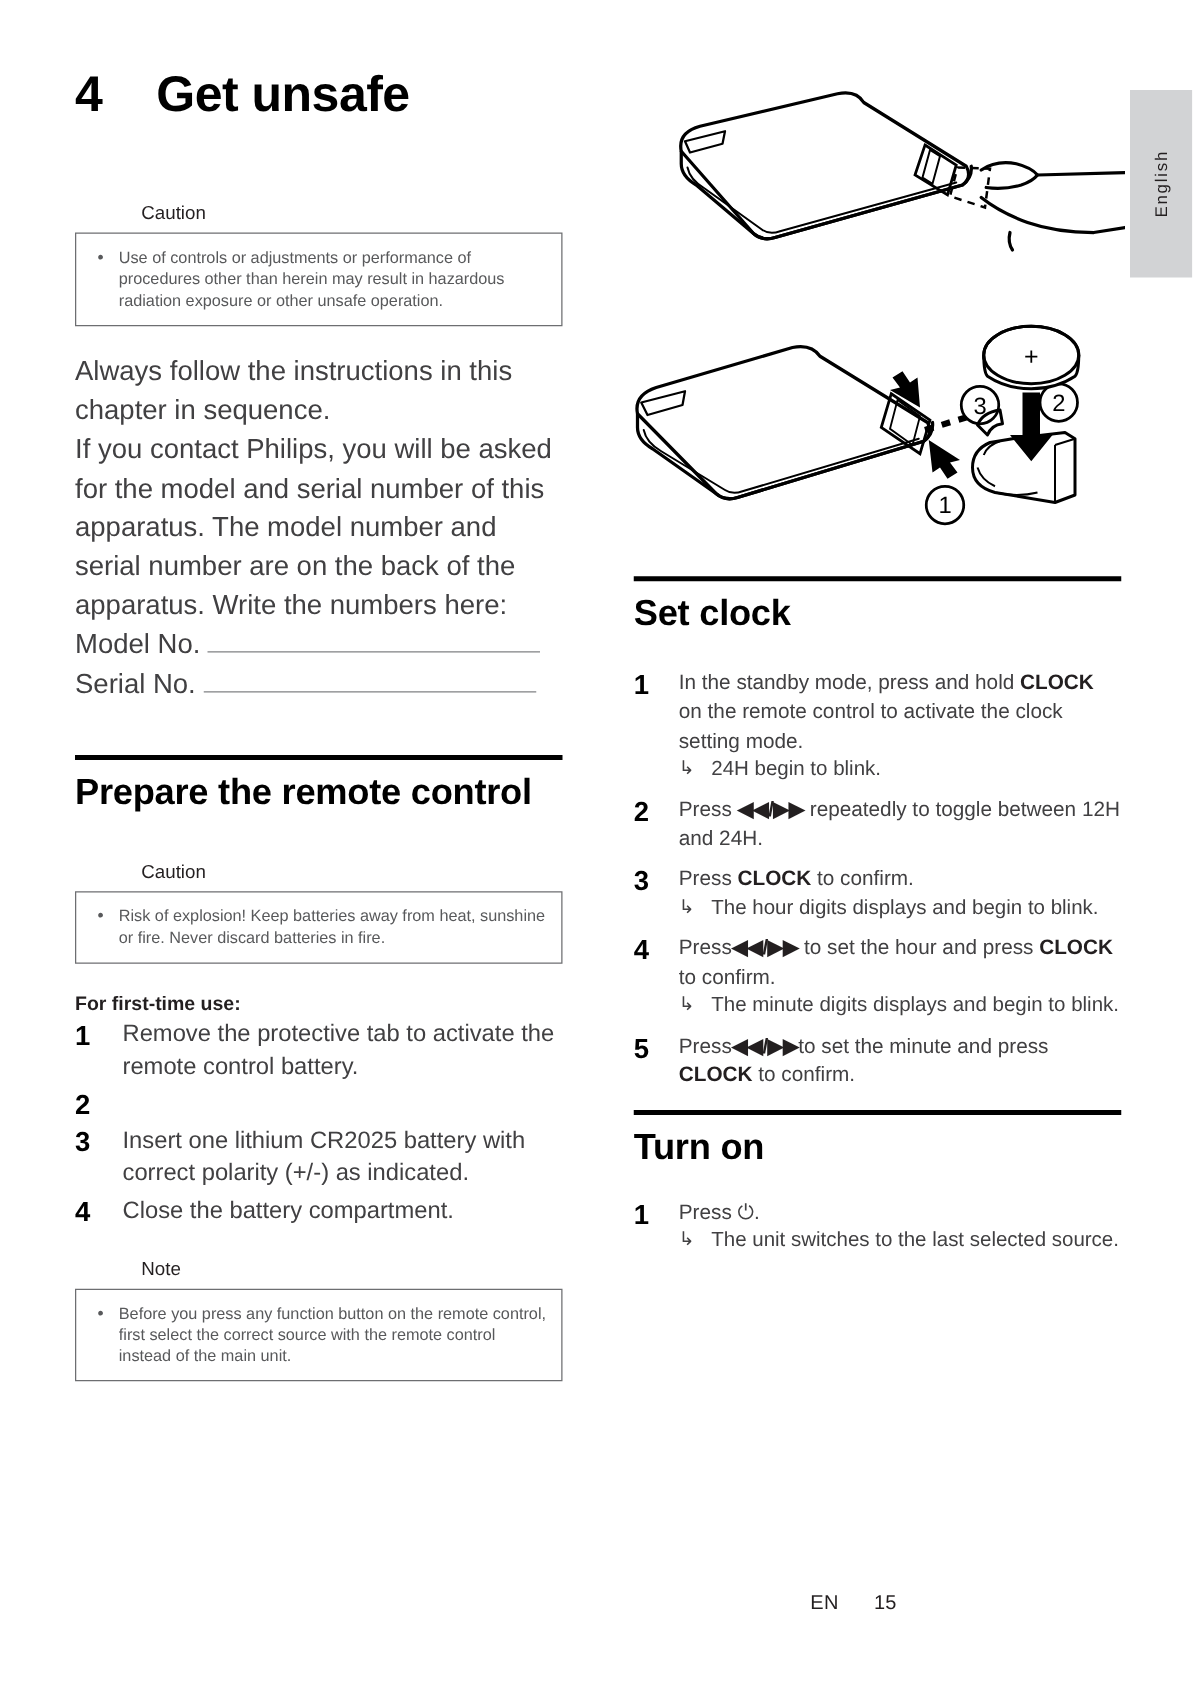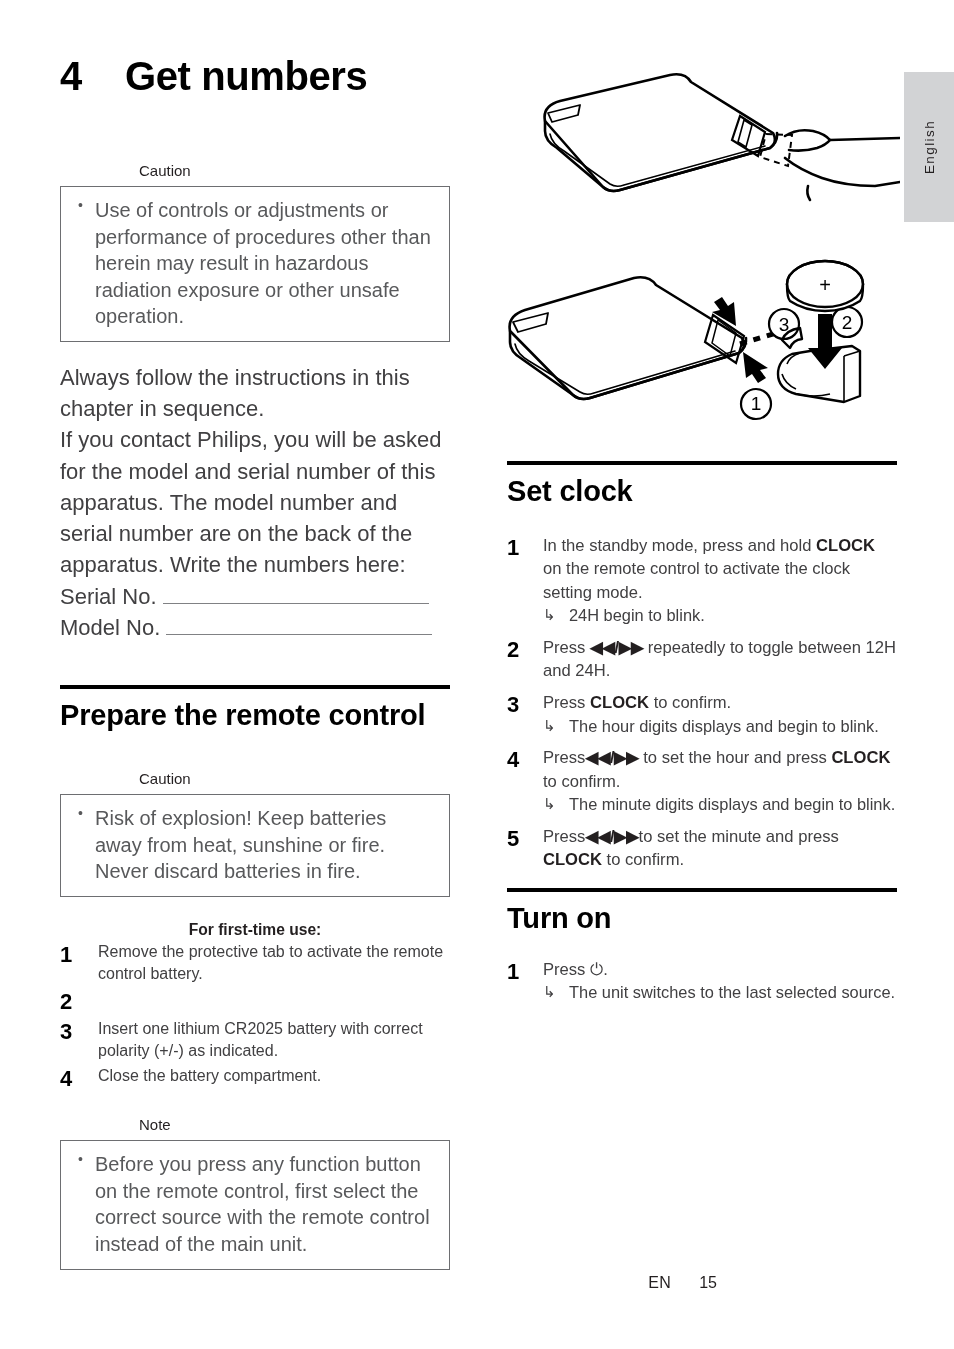--- a/index.html
+++ b/index.html
@@ -81,21 +81,20 @@
     margin: 9px 0 0 0;
     line-height: 1.18;
   }
 
   
   .callout { margin: 0; }
   .callout-head {
     display: flex;
     align-items: flex-end;
     height: 30px;
-    gap: 26px;
   }
   .callout-icon {
     width: 41px;
     flex: 0 0 41px;
     position: relative;
   }
   .callout-icon.caution { background: #000; }
   .callout-icon.note    { background: #808184; }
   .excl {
     position: absolute;
@@ -144,21 +143,21 @@
     padding: 10px 12px 11px 12px;
   }
   .callout-body ul {
     margin: 0;
     padding: 0;
     list-style: none;
   }
   .callout-body li {
     position: relative;
     padding-left: 22px;
-    font-size: 20px;
+    font-size: 13px;
     line-height: 1.33;
     color: #58595b;
   }
   .callout-body li::before {
     content: "\2022";
     position: absolute;
     left: 5px;
     top: -1px;
     font-size: 14px;
     color: #58595b;
@@ -179,21 +178,20 @@
     height: 0.95em;
     vertical-align: baseline;
   }
 
   
   .subhead {
     font-size: 15.6px;
     font-weight: bold;
     color: #231f20;
     margin: 0 0 2px 0;
-    text-align: center;
   }
 
   
   ol.steps {
     margin: 0;
     padding: 0;
     list-style: none;
   }
   ol.steps > li {
     display: flex;
@@ -204,21 +202,21 @@
     flex: 0 0 38px;
     width: 38px;
     font-size: 22px;
     font-weight: bold;
     color: #000;
     line-height: 1.18;
     padding-top: 1px;
   }
   ol.steps > li .sbody {
     flex: 1 1 auto;
-    font-size: 16px;
+    font-size: 19px;
     line-height: 1.38;
     color: #414042;
   }
   ol.steps > li .sbody b {
     color: #231f20;
     font-weight: bold;
   }
   
   .col-right ol.steps > li { margin-bottom: 9px; }
   .col-right ol.steps > li .snum { flex: 0 0 36px; width: 36px; }
@@ -272,21 +270,21 @@
 <div class="page">
 
   <div class="lang-tab">
     <span>English</span>
   </div>
 
   <div class="col-left">
 
     <h1 class="chapter">
       <span class="num">4</span>
-      <span class="txt">Get numbers</span>
+      <span class="txt">Get unsafe</span>
     </h1>
 
     <div class="callout">
       <div class="callout-head">
         <div class="callout-icon caution">
           <span class="excl"></span>
             <span class="excl-dot"></span>
         </div>
         <div class="callout-title">Caution</div>
       </div>
@@ -294,25 +292,25 @@
         <ul>
           <li>Use of controls or adjustments or performance of procedures other than herein may result in hazardous radiation exposure or other unsafe operation.</li>
         </ul>
       </div>
     </div>
 
     <div class="para-block">
       <p class="para">Always follow the instructions in this chapter in sequence.</p>
       <p class="para">If you contact Philips, you will be asked for the model and serial number of this apparatus. The model number and serial number are on the back of the apparatus. Write the numbers here:</p>
       <p class="para">
-        <span>Serial No.</span>
+        <span>Model No.</span>
         <span class="fill-line" style="width:266px"></span>
       </p>
       <p class="para">
-        <span>Model No.</span>
+        <span>Serial No.</span>
         <span class="fill-line" style="width:266px"></span>
       </p>
     </div>
 
     <div style="margin-top:42px">
       <div class="sec-rule"></div>
       <h2 class="sec-head">Prepare the remote control</h2>
 
       <div class="callout" style="margin-top:32px">
         <div class="callout-head">

